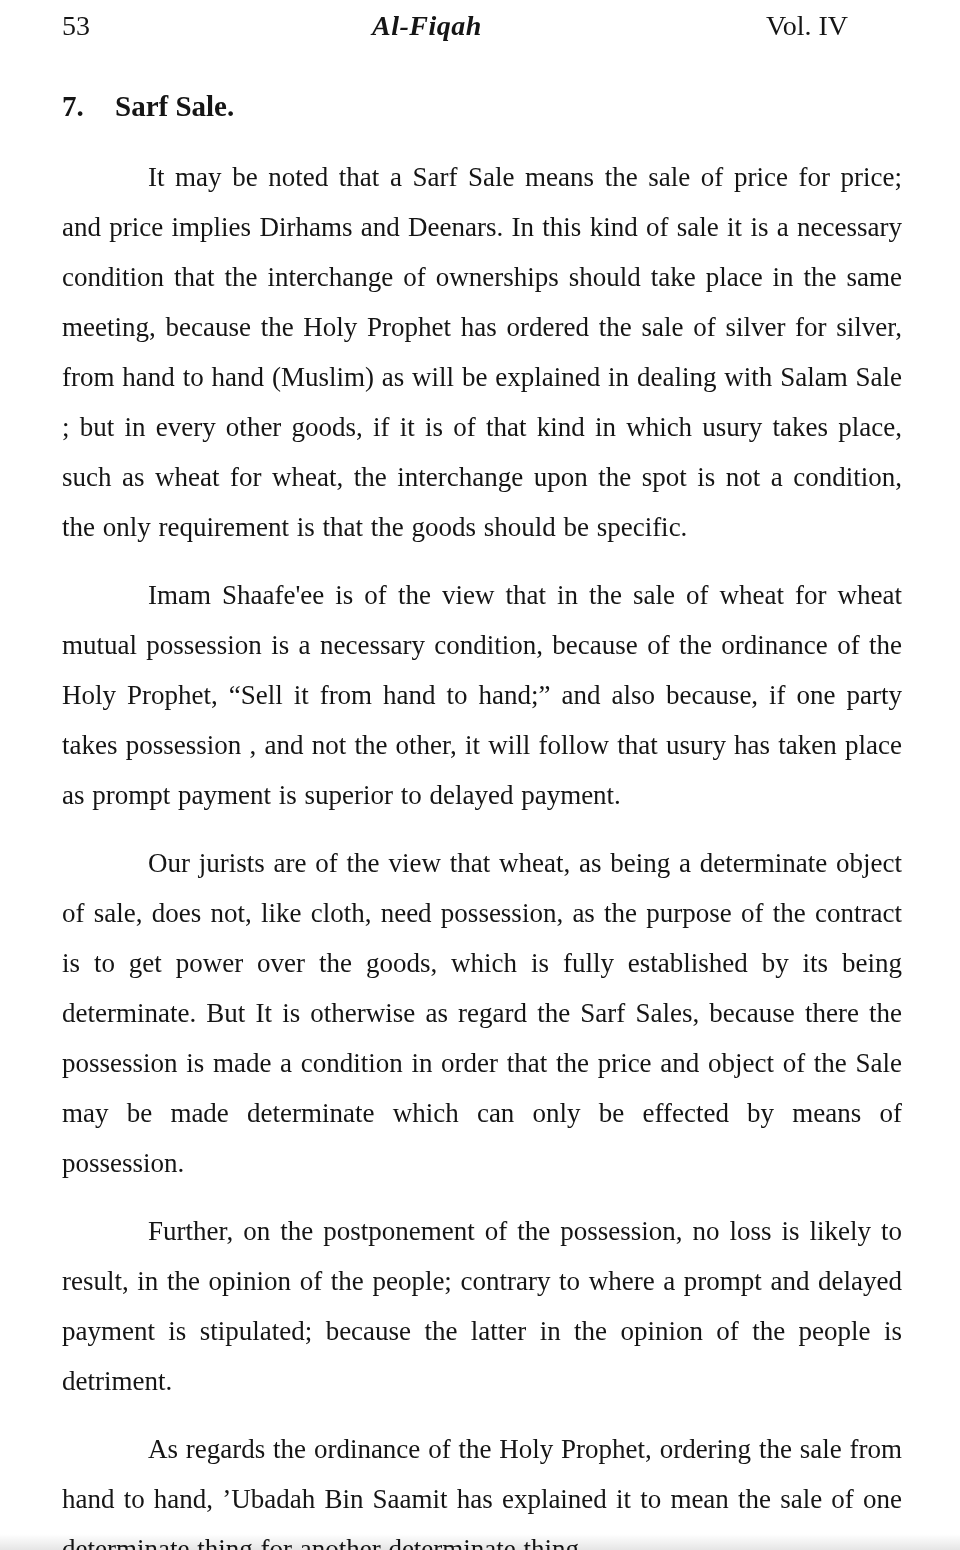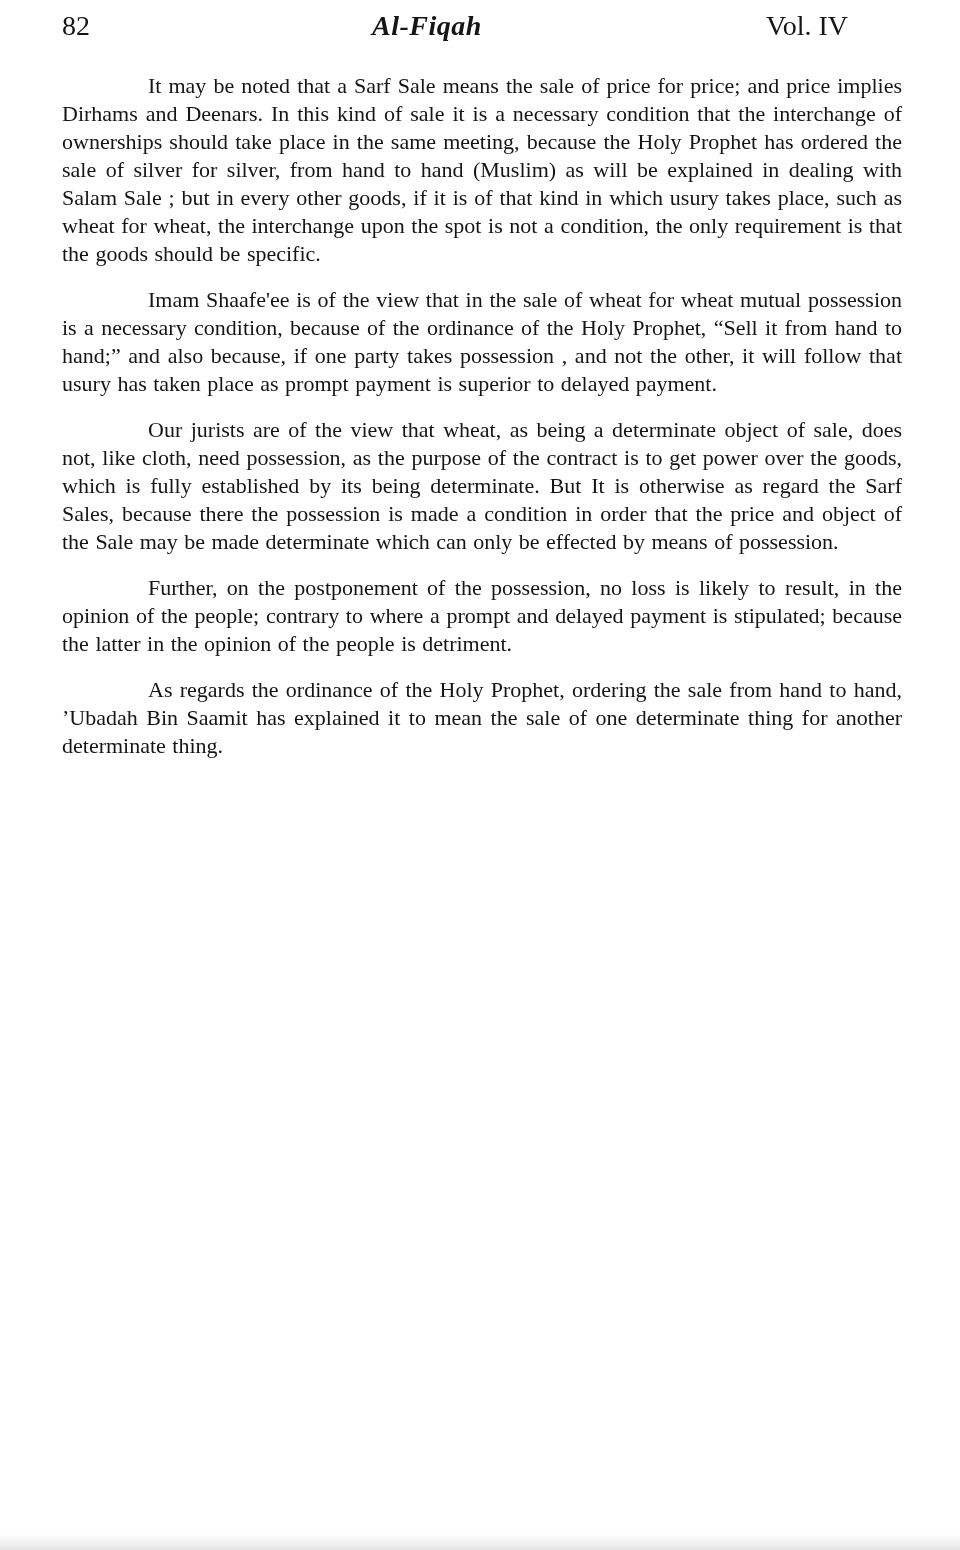--- a/index.html
+++ b/index.html
@@ -46,22 +46,22 @@
     line-height: 32px;
   }
   .section-number {
     display: inline-block;
     width: 53px;
   }
   .page-body {
     margin-top: 30px;
   }
   p.para {
-    font-size: 22px;
-    line-height: 28px;
+    font-size: 27px;
+    line-height: 50px;
     text-align: justify;
     text-indent: 86px;
     margin-top: 18px;
     word-spacing: 1px;
   }
   p.para:first-child {
     margin-top: 0;
   }
   .scan-edge {
     position: absolute;
@@ -72,25 +72,28 @@
     background: linear-gradient(to bottom, rgba(0,0,0,0), rgba(0,0,0,0.10));
     pointer-events: none;
   }
 </style>
 </head>
 <body>
 
 <div class="page">
 
   <header class="page-header">
-    <span class="page-number">82</span>
+    <span class="page-number">53</span>
     <span class="book-title">Al-Fiqah</span>
     <span class="volume">Vol. IV</span>
   </header>
 
+  <h2 class="section-heading">
+    <span class="section-number">7.</span><span>Sarf Sale.</span>
+  </h2>
 
   <main class="page-body">
     <p class="para">It may be noted that a Sarf Sale means the sale of price for price; and price implies Dirhams and Deenars. In this kind of sale it is a necessary condition that the interchange of ownerships should take place in the same meeting, because the Holy Prophet has ordered the sale of silver for silver, from hand to hand (Muslim) as will be explained in dealing with Salam Sale ; but in every other goods, if it is of that kind in which usury takes place, such as wheat for wheat, the interchange upon the spot is not a condition, the only requirement is that the goods should be specific.</p>
     <p class="para">Imam Shaafe'ee is of the view that in the sale of wheat for wheat mutual possession is a necessary condition, because of the ordinance of the Holy Prophet, “Sell it from hand to hand;” and also because, if one party takes possession , and not the other, it will follow that usury has taken place as prompt payment is superior to delayed payment.</p>
     <p class="para">Our jurists are of the view that wheat, as being a determinate object of sale, does not, like cloth, need possession, as the purpose of the contract is to get power over the goods, which is fully established by its being determinate. But It is otherwise as regard the Sarf Sales, because there the possession is made a condition in order that the price and object of the Sale may be made determinate which can only be effected by means of possession.</p>
     <p class="para">Further, on the postponement of the possession, no loss is likely to result, in the opinion of the people; contrary to where a prompt and delayed payment is stipulated; because the latter in the opinion of the people is detriment.</p>
     <p class="para">As regards the ordinance of the Holy Prophet, ordering the sale from hand to hand, ’Ubadah Bin Saamit has explained it to mean the sale of one determinate thing for another determinate thing.</p>
   </main>
 
 </div>

